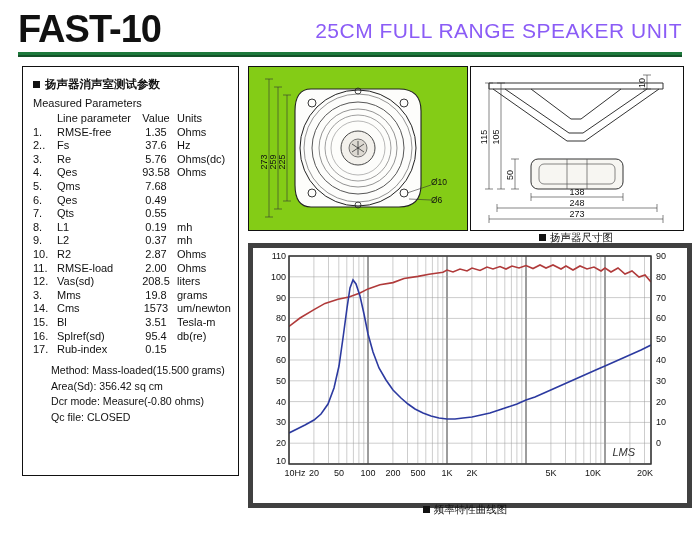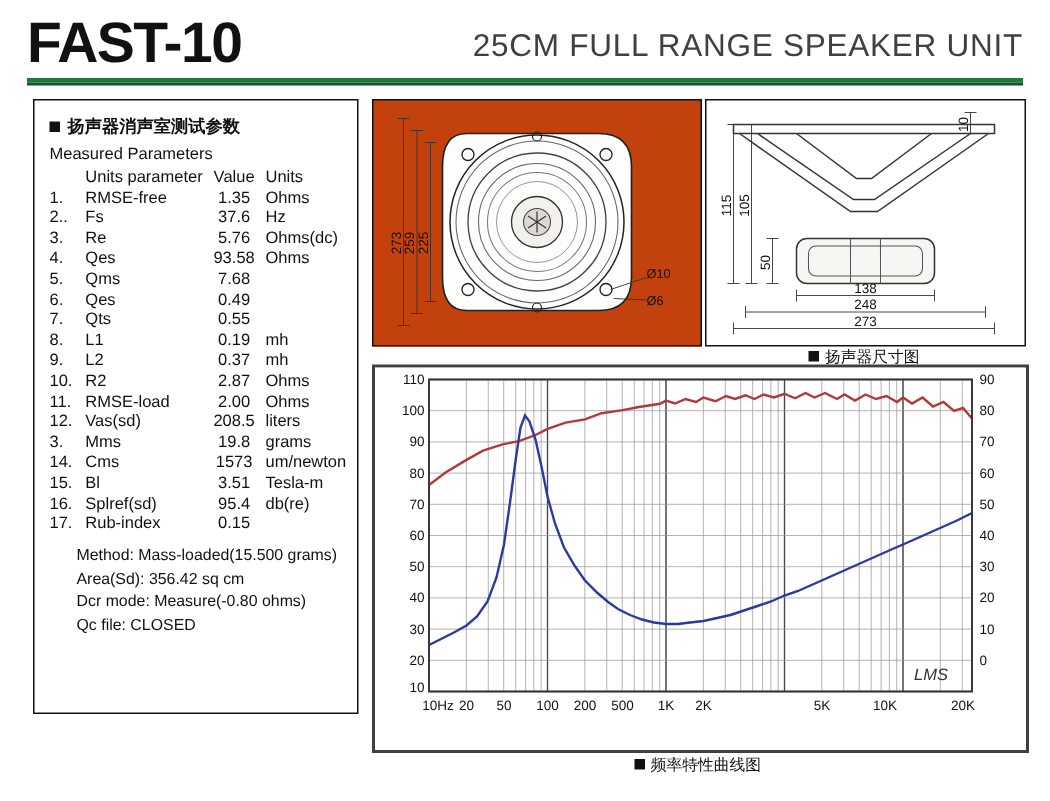--- a/index.html
+++ b/index.html
@@ -19,21 +19,21 @@
   }
   .title-main{
     position:absolute;left:0;top:0;
     font-size:38px;font-weight:bold;letter-spacing:-1px;
     font-family:"Liberation Sans", sans-serif;
     color:#111;
   }
   .title-sub{
     position:absolute;right:0;top:11px;
     font-size:21px;letter-spacing:0.5px;
-    color:#404040;
+    color:#8b5cf6;
   }
   .header-rule{
     position:absolute;left:18px;top:52px;width:664px;height:3px;background:#1d7a3c;
   }
   .header-rule-dark{
     position:absolute;left:18px;top:55px;width:664px;height:2px;background:#145229;
   }
 
   
   .param-box{
@@ -57,38 +57,38 @@
   .c-val{width:42px;text-align:center;}
   .c-unit{width:54px;margin-top:44px;}
   .notes{
     position:absolute;left:10px;top:296px;font-size:10.6px;line-height:15.5px;
   }
   .notes div{white-space:nowrap;margin-left:18px;}
 
   
   .driver-box{
     position:absolute;left:248px;top:66px;width:218px;height:163px;
-    border:1px solid #111;background:#c2410c;
+    border:1px solid #111;background:#84cc16;
   }
 
   
   .section-box{
     position:absolute;left:470px;top:66px;width:212px;height:163px;
     border:1px solid #111;background:#fff;
   }
   .caption-dim{
     position:absolute;left:470px;top:231px;width:212px;text-align:center;
     font-size:10.5px;
   }
   .caption-dim .sq,.caption-graph .sq{display:inline-block;width:7px;height:7px;background:#111;margin-right:4px;}
 
   
   .graph-box{
     position:absolute;left:248px;top:243px;width:434px;height:255px;
-    border:2px solid #404040;background:#fff;
+    border:5px solid #404040;background:#fff;
   }
   .caption-graph{
     position:absolute;left:248px;top:503px;width:434px;text-align:center;font-size:10.5px;
   }
   svg{display:block;}
 </style>
 </head>
 <body>
 
 <div class="sheet">
@@ -102,21 +102,21 @@
 
   <div class="param-box">
     <div class="param-title">
       <span class="sq"></span><span>扬声器消声室测试参数</span>
     </div>
     <div class="measured">Measured Parameters</div>
     <table class="tbl">
       <tbody>
         <tr>
           <td class="c-idx"></td>
-          <td class="c-name">Units parameter</td>
+          <td class="c-name">Line parameter</td>
           <td class="c-val">Value</td>
           <td class="c-unit">Units</td>
         </tr>
         <tr>
           <td class="c-idx">1.</td>
           <td class="c-name">RMSE-free</td>
           <td class="c-val">1.35</td>
           <td class="c-unit">Ohms</td>
         </tr>
         <tr>

